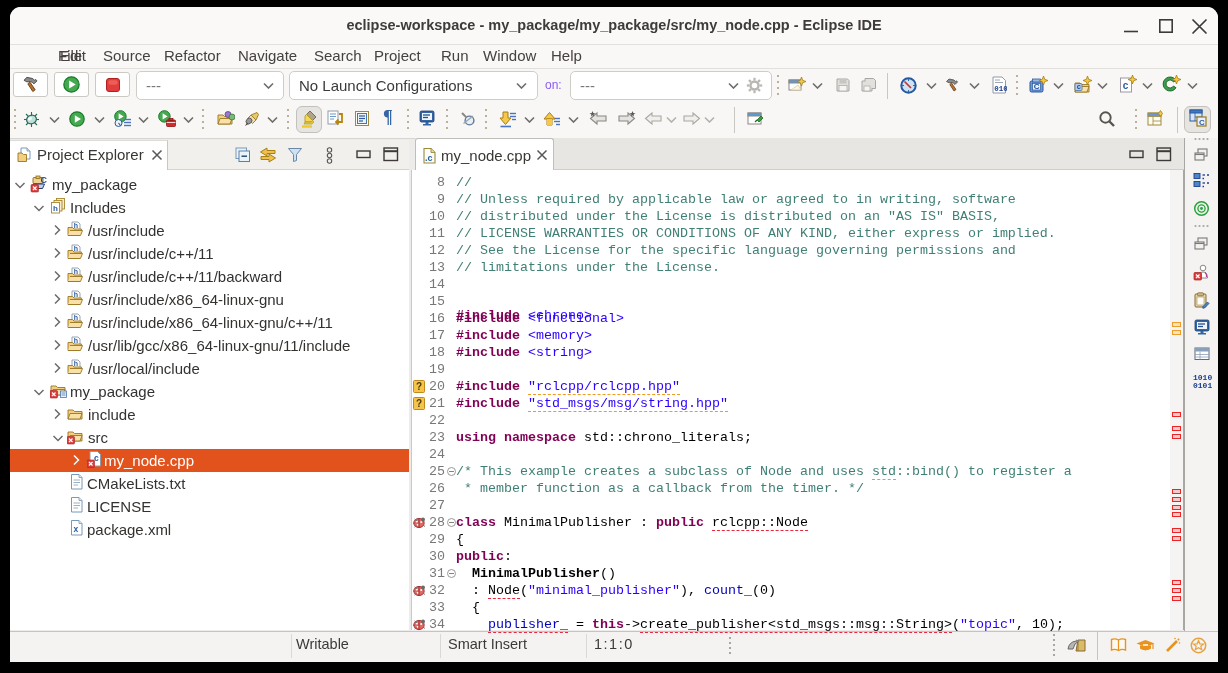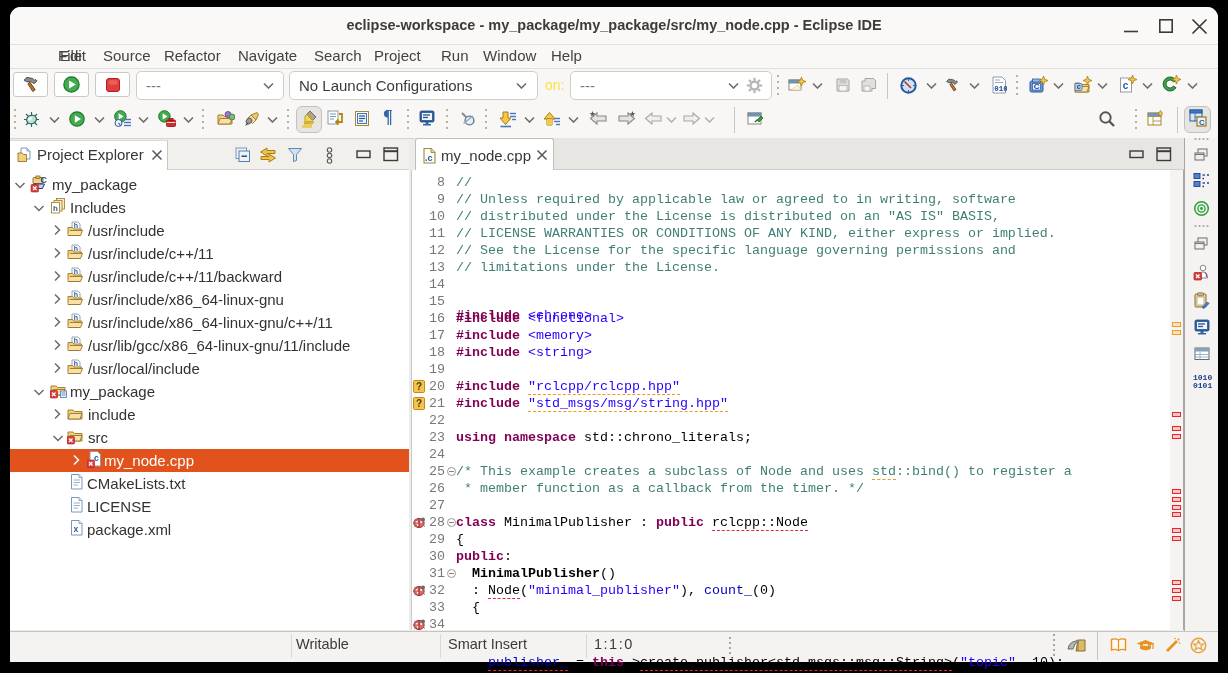--- a/index.html
+++ b/index.html
@@ -132,21 +132,21 @@
     <rect x="3.4" y="3.2" width="9.2" height="4.5" rx="2" fill="#ec5f57"></rect>
   </svg>
 <div class="combo" style="left:136px;top:71px;width:148px;color:#7a7876;">---</div>
 <svg class="chev" style="left:263px;top:82px;" width="12" height="9">
     <polyline points="1,1.5 5.5,6 10,1.5" fill="none" stroke="#6e6c69" stroke-width="1.6"></polyline>
   </svg>
 <div class="combo" style="left:289px;top:71px;width:249px;">No Launch Configurations</div>
 <svg class="chev" style="left:516px;top:82px;" width="12" height="9">
     <polyline points="1,1.5 5.5,6 10,1.5" fill="none" stroke="#6e6c69" stroke-width="1.6"></polyline>
   </svg>
-<div class="abs" style="left:545px;top:71px;height:29px;line-height:28px;font-size:14px;color:#fde047;">on:</div>
+<div class="abs" style="left:545px;top:71px;height:29px;line-height:28px;font-size:12px;color:#8b5cf6;">on:</div>
 <div class="combo" style="left:570px;top:71px;width:202px;color:#7a7876;">---</div>
 <svg class="chev" style="left:728px;top:82px;" width="12" height="9">
     <polyline points="1,1.5 5.5,6 10,1.5" fill="none" stroke="#6e6c69" stroke-width="1.6"></polyline>
   </svg>
 <svg class="ico" style="left:746px;top:77px;" width="17" height="17">
     <circle cx="8.5" cy="8.5" r="4" fill="none" stroke="#b8b6b2" stroke-width="2.4"></circle>
     <g stroke="#b8b6b2" stroke-width="2.2">
       <line x1="8.5" y1="0.8" x2="8.5" y2="3.4"></line>
       <line x1="8.5" y1="13.6" x2="8.5" y2="16.2"></line>
       <line x1="0.8" y1="8.5" x2="3.4" y2="8.5"></line>
@@ -634,21 +634,21 @@
 <div class="cl" style="top:395px;"><span class="kw">#include</span> <span class="str wsq">"std_msgs/msg/string.hpp"</span></div>
 <div class="cl" style="top:429px;"><span class="kw">using namespace</span> std::chrono_literals;</div>
 <div class="cl" style="top:463px;"><span class="cm">/* This example creates a subclass of Node and uses <span class="wsq">std</span>::bind() to register a</span></div>
 <div class="cl" style="top:480px;"><span class="cm"> * member function as a callback from the timer. */</span></div>
 <div class="cl" style="top:514px;"><span class="kw">class</span> MinimalPublisher : <span class="kw">public</span> <span class="esq">rclcpp::Node</span></div>
 <div class="cl" style="top:531px;">{</div>
 <div class="cl" style="top:548px;"><span class="kw">public</span>:</div>
 <div class="cl" style="top:565px;">  <b>MinimalPublisher</b>()</div>
 <div class="cl" style="top:582px;">  : <span class="esq">Node</span>(<span class="str">"minimal_publisher"</span>), <span class="fld">count_</span>(0)</div>
 <div class="cl" style="top:599px;">  {</div>
-<div class="cl" style="top:616px;margin-top:38px;">    <span class="fld esq">publisher_</span> = <span class="kw">this</span>-&gt;<span class="esq">create_publisher&lt;std_msgs::msg::String&gt;</span>(<span class="str">"topic"</span>, 10);</div>
+<div class="cl" style="top:616px;">    <span class="fld esq">publisher_</span> = <span class="kw">this</span>-&gt;<span class="esq">create_publisher&lt;std_msgs::msg::String&gt;</span>(<span class="str">"topic"</span>, 10);</div>
 <div class="fold" style="left:447px;top:467px;"></div>
 <div class="fold" style="left:447px;top:518px;"></div>
 <div class="fold" style="left:447px;top:569px;"></div>
 <svg class="abs" style="left:413px;top:380px;" width="12" height="13">
     <rect x="0.5" y="0.5" width="11" height="12" rx="1" fill="#f6c44a" stroke="#c08a1a" stroke-width="1"></rect>
     <text x="3" y="10" font-size="10" font-weight="bold" fill="#4a3a10" font-family="Liberation Sans,sans-serif">?</text>
   </svg>
 <svg class="abs" style="left:413px;top:397px;" width="12" height="13">
     <rect x="0.5" y="0.5" width="11" height="12" rx="1" fill="#f6c44a" stroke="#c08a1a" stroke-width="1"></rect>
     <text x="3" y="10" font-size="10" font-weight="bold" fill="#4a3a10" font-family="Liberation Sans,sans-serif">?</text>

